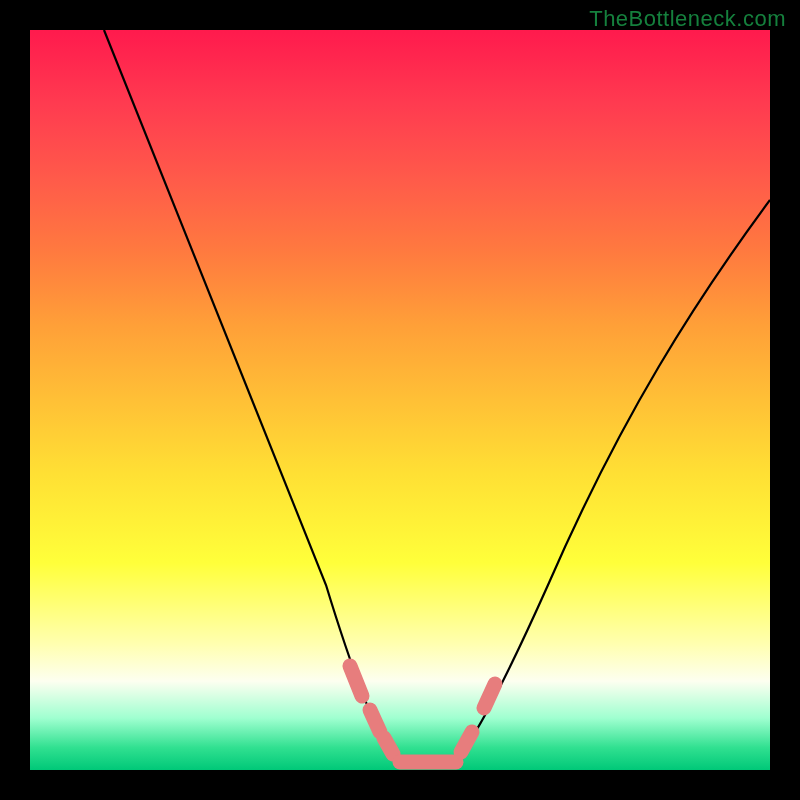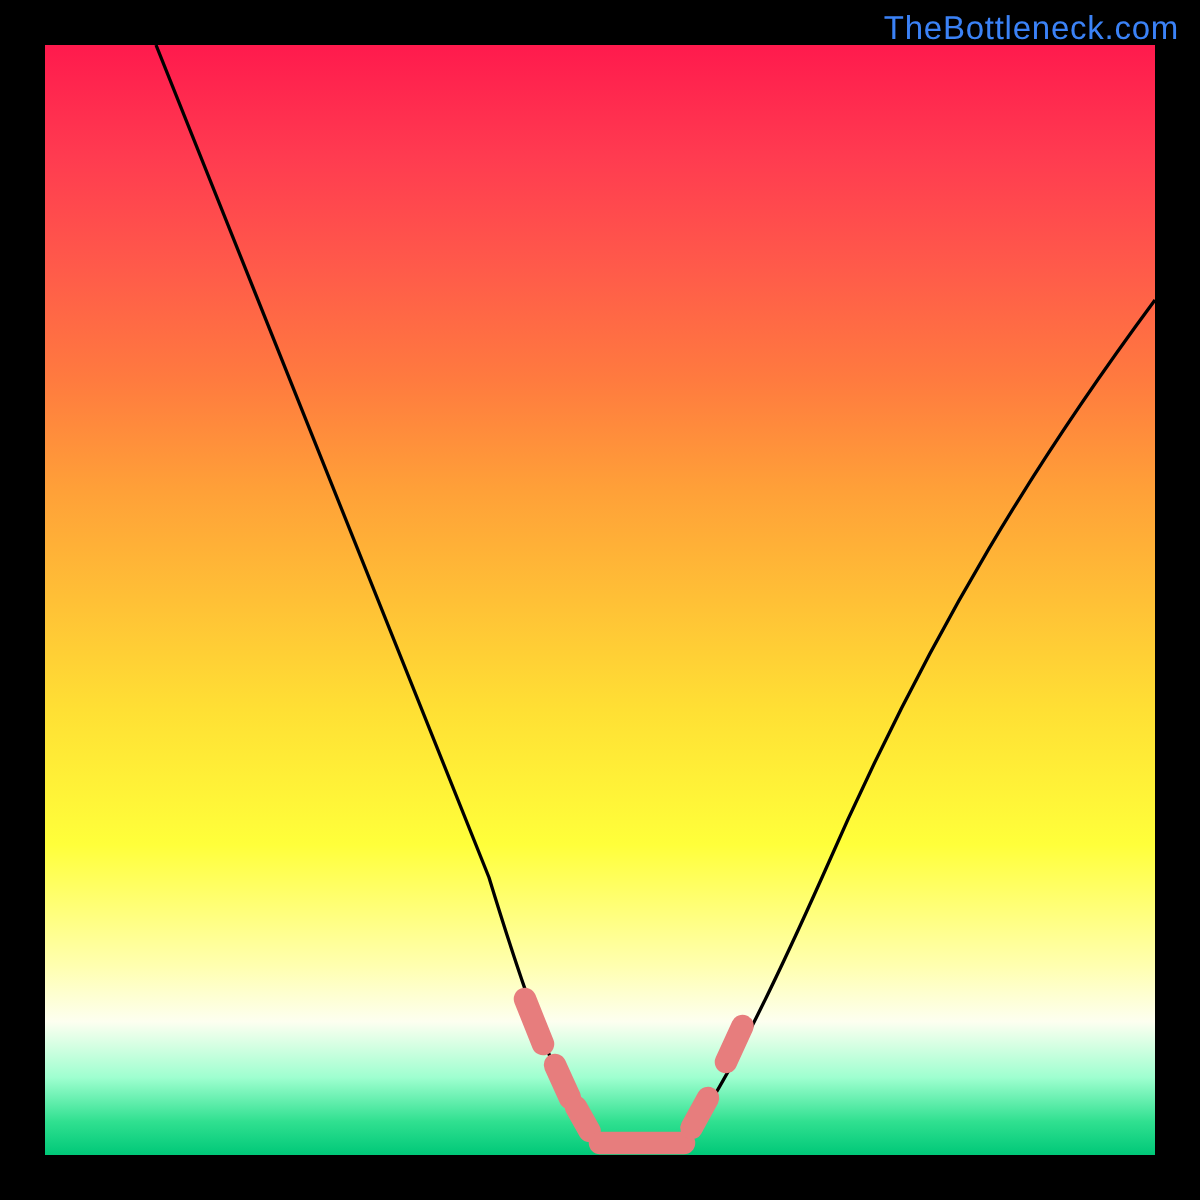--- a/index.html
+++ b/index.html
@@ -39,21 +39,21 @@
       #fdfff0 88%,
       #9fffd0 93%,
       #30e090 97%,
       #00c878 100%
     );
   }
   .watermark {
     position: absolute;
     top: 6px;
     right: 14px;
-    color: #3b82f6;
+    color: #15803d;
     font-size: 22px;
     letter-spacing: 0.5px;
     user-select: none;
   }
   svg.curve {
     position: absolute;
     top: 0;
     left: 0;
     width: 740px;
     height: 740px;

